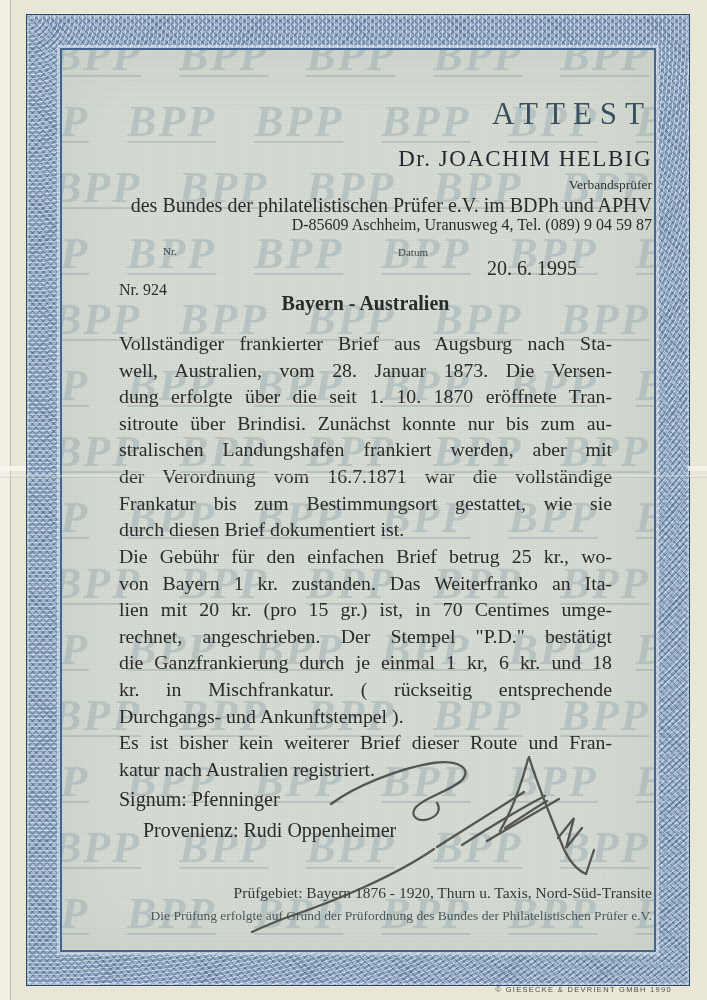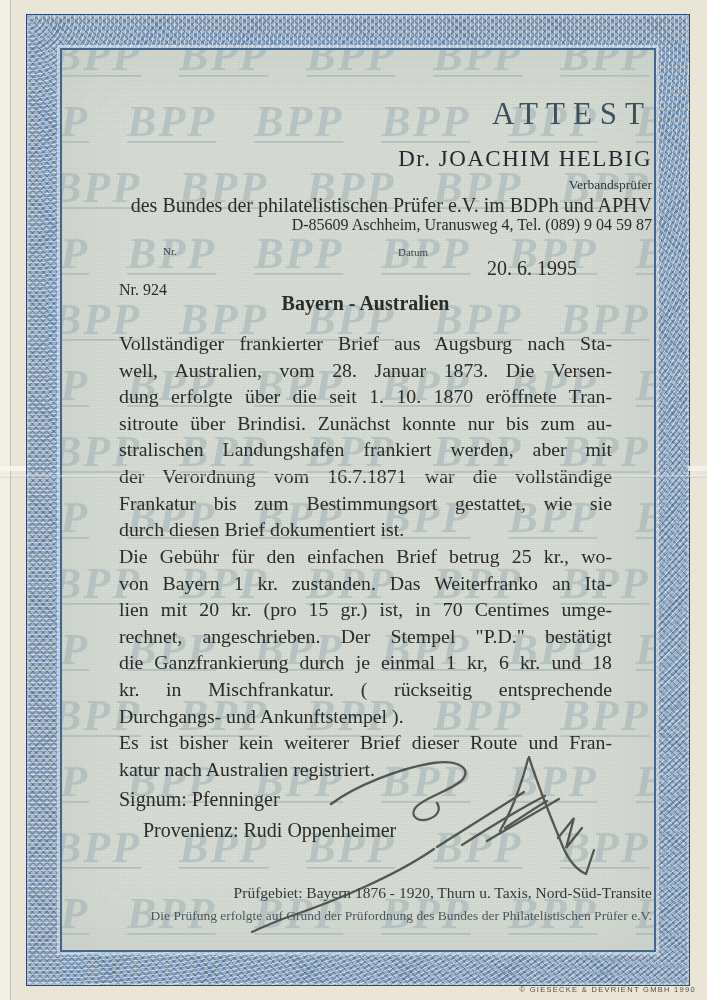--- a/index.html
+++ b/index.html
@@ -61,21 +61,21 @@
   .para1 { top:330px; } .para2 { top:543px; } .para3 { top:729px; }
   .pline { text-align:justify; }
   .pline.j { text-align-last:justify; }
 
   .signum      { left:119px; top:788px; font-size:20px; }
   .provenance  { left:119px; top:819px; font-size:20px;margin-left:24px; }
 
   .pruefgebiet { top:884px; font-size:15.5px; color:#30383c; }
   .footer-note { top:908px; font-size:13.5px; color:#4a575e; }
 
-  .copyright { position:absolute; left:516px; top:985px; width:180px; text-align:right;
+  .copyright { position:absolute; left:492px; top:985px; width:180px; text-align:right;
                font-family:"Liberation Sans", sans-serif; font-size:7.5px;
                letter-spacing:1.3px; color:#4e4e4a; }
 
   .signature-svg { position:absolute; left:0; top:0; pointer-events:none; }
 
   .crease { position:absolute; left:0; top:475px; width:100%; height:3px;
             background:linear-gradient(rgba(255,255,255,.5), rgba(100,100,88,.16)); }
   .notch-left { position:absolute; left:0; top:466px; width:26px; height:5px;
             background:rgba(248,246,238,.85); }
   .notch-right { position:absolute; right:0; top:466px; width:19px; height:5px;

